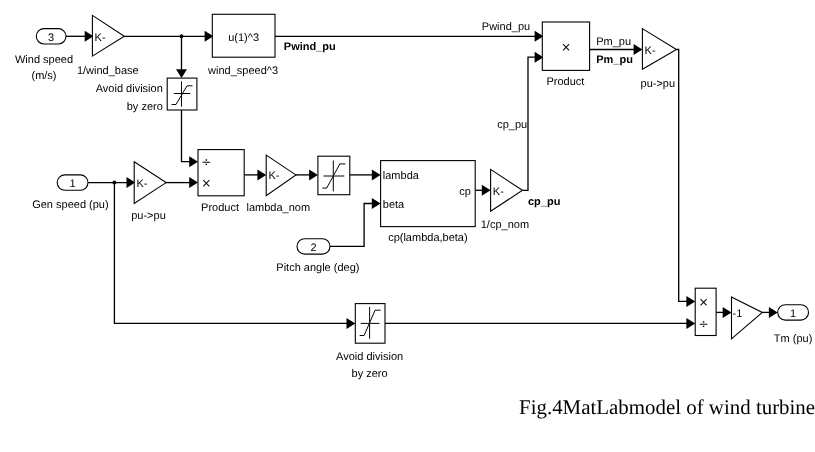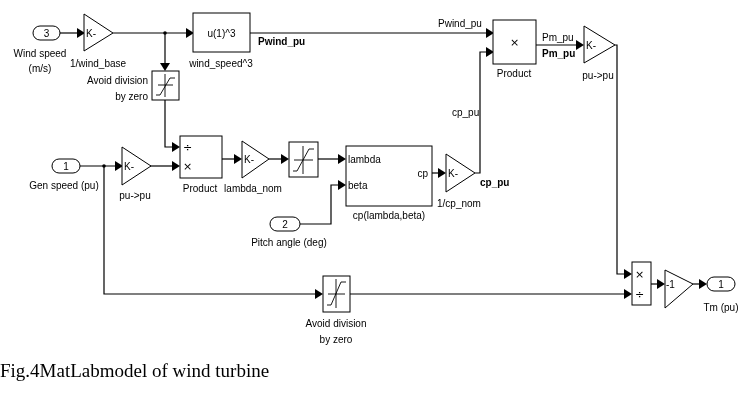--- a/index.html
+++ b/index.html
@@ -6,21 +6,21 @@
   body { width: 741px; height: 411px; position: relative; overflow: hidden; }
   #diagram { position: absolute; left: 0; top: 0; }
   .blk { fill: #ffffff; stroke: #000000; stroke-width: 1; }
   .wire { fill: none; stroke: #000000; stroke-width: 1.2; }
   .arrow { fill: #000000; stroke: none; }
   .lbl { font-family: "Liberation Sans", sans-serif; font-size: 10px; fill: #000000; }
   .lblb { font-family: "Liberation Sans", sans-serif; font-size: 10px; fill: #000000; font-weight: bold; }
   .inner { font-family: "Liberation Sans", sans-serif; font-size: 10px; fill: #000000; }
   .sym { font-family: "DejaVu Sans", sans-serif; font-size: 11px; fill: #000000; }
   .port { font-family: "Liberation Sans", sans-serif; font-size: 10px; fill: #000000; }
-  .caption { position: absolute; left: 0; top: 360px; width: 741px; text-align: left;
+  .caption { position: absolute; left: 0; top: 360px; width: 741px; text-align: right;
              font-family: "Liberation Serif", serif; font-size: 19px; color: #000000; }
   .junc { fill: #000000; }
 </style>
 </head>
 <body>
 
 <svg id="diagram" width="741" height="360" viewBox="0 0 741 360" xmlns="http://www.w3.org/2000/svg">
 
   <path class="wire" d="M60,33 L80,33"></path>
   <polygon class="arrow" points="77,28 85,33 77,38"></polygon>

